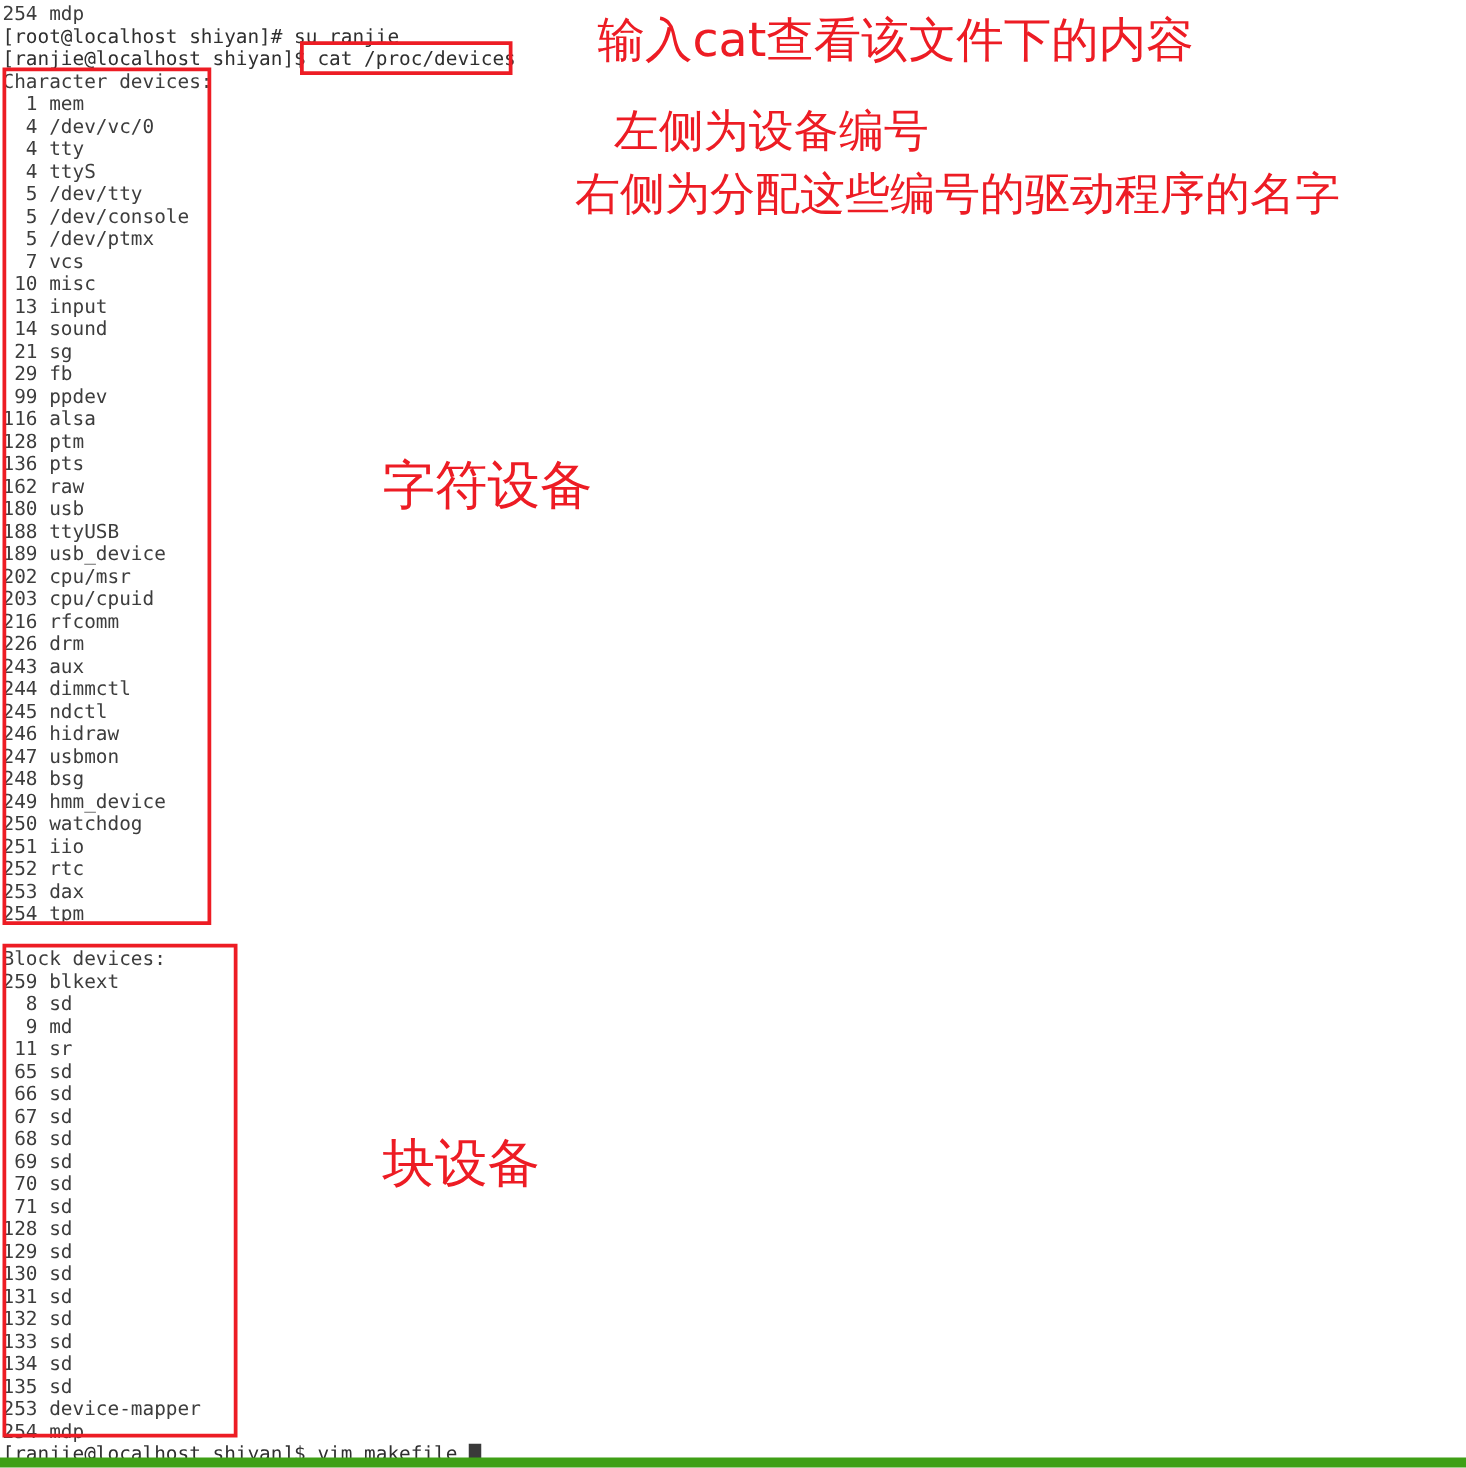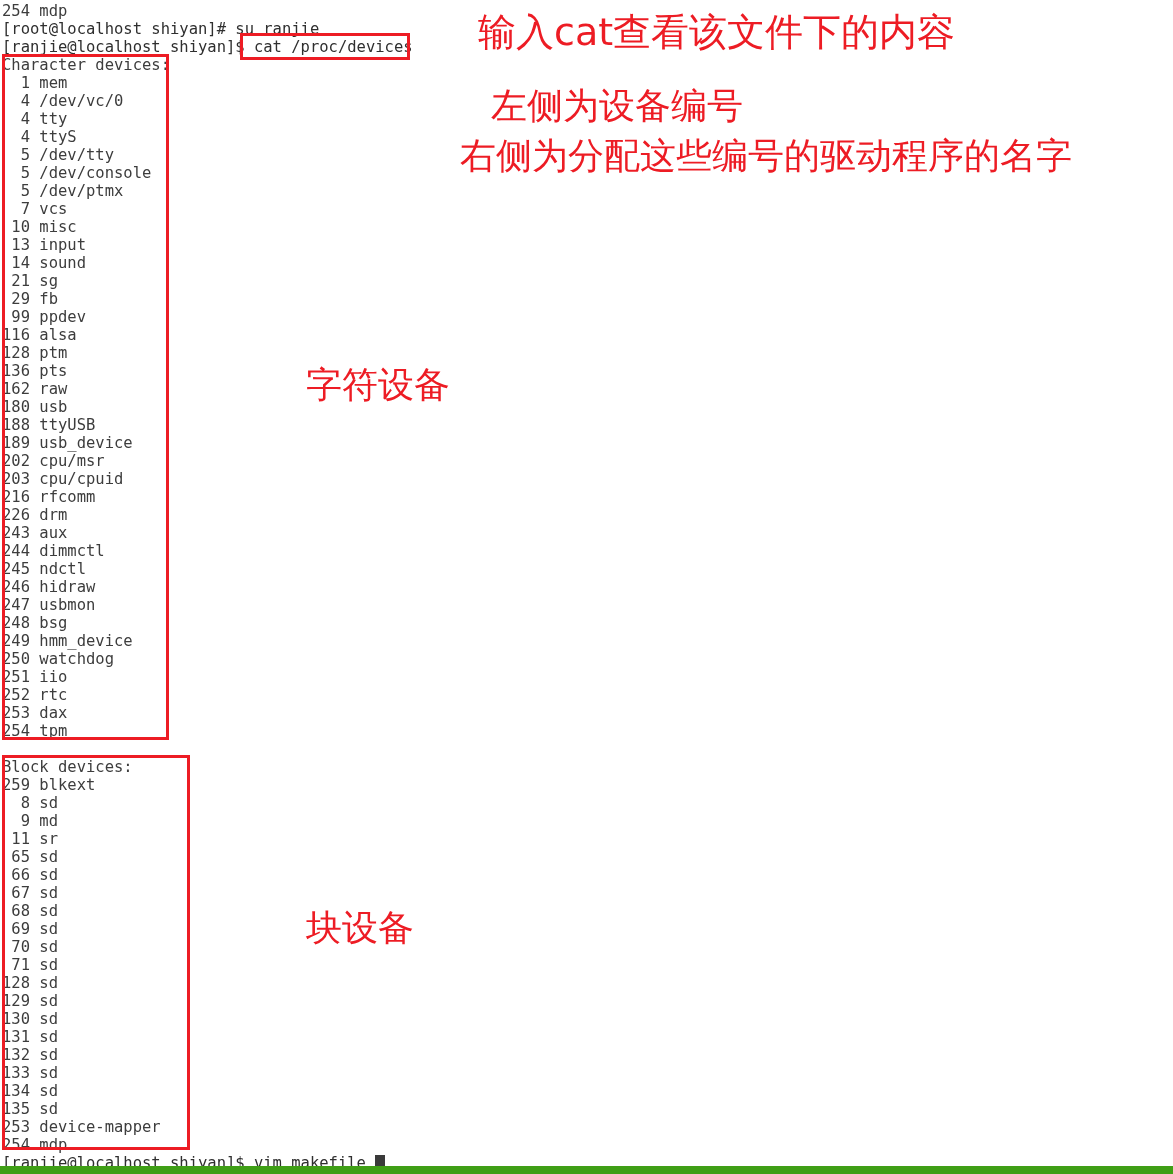--- a/index.html
+++ b/index.html
@@ -57,21 +57,21 @@
   
   .annot {
     position: absolute;
     color: #ED1C24;
     font-family: "DejaVu Sans", "Liberation Sans", sans-serif;
     white-space: pre;
     line-height: 1;
   }
   .annot-main   { font-size: 38px; }
   .annot-sub    { font-size: 36px; }
-  .annot-label  { font-size: 36px; }
+  .annot-label  { font-size: 42px; }
 
   
   #bottom-strip {
     position: absolute;
     left: 0;
     bottom: 0;
     width: 1173px;
     height: 8px;
     background: #3f9f16;
   }

